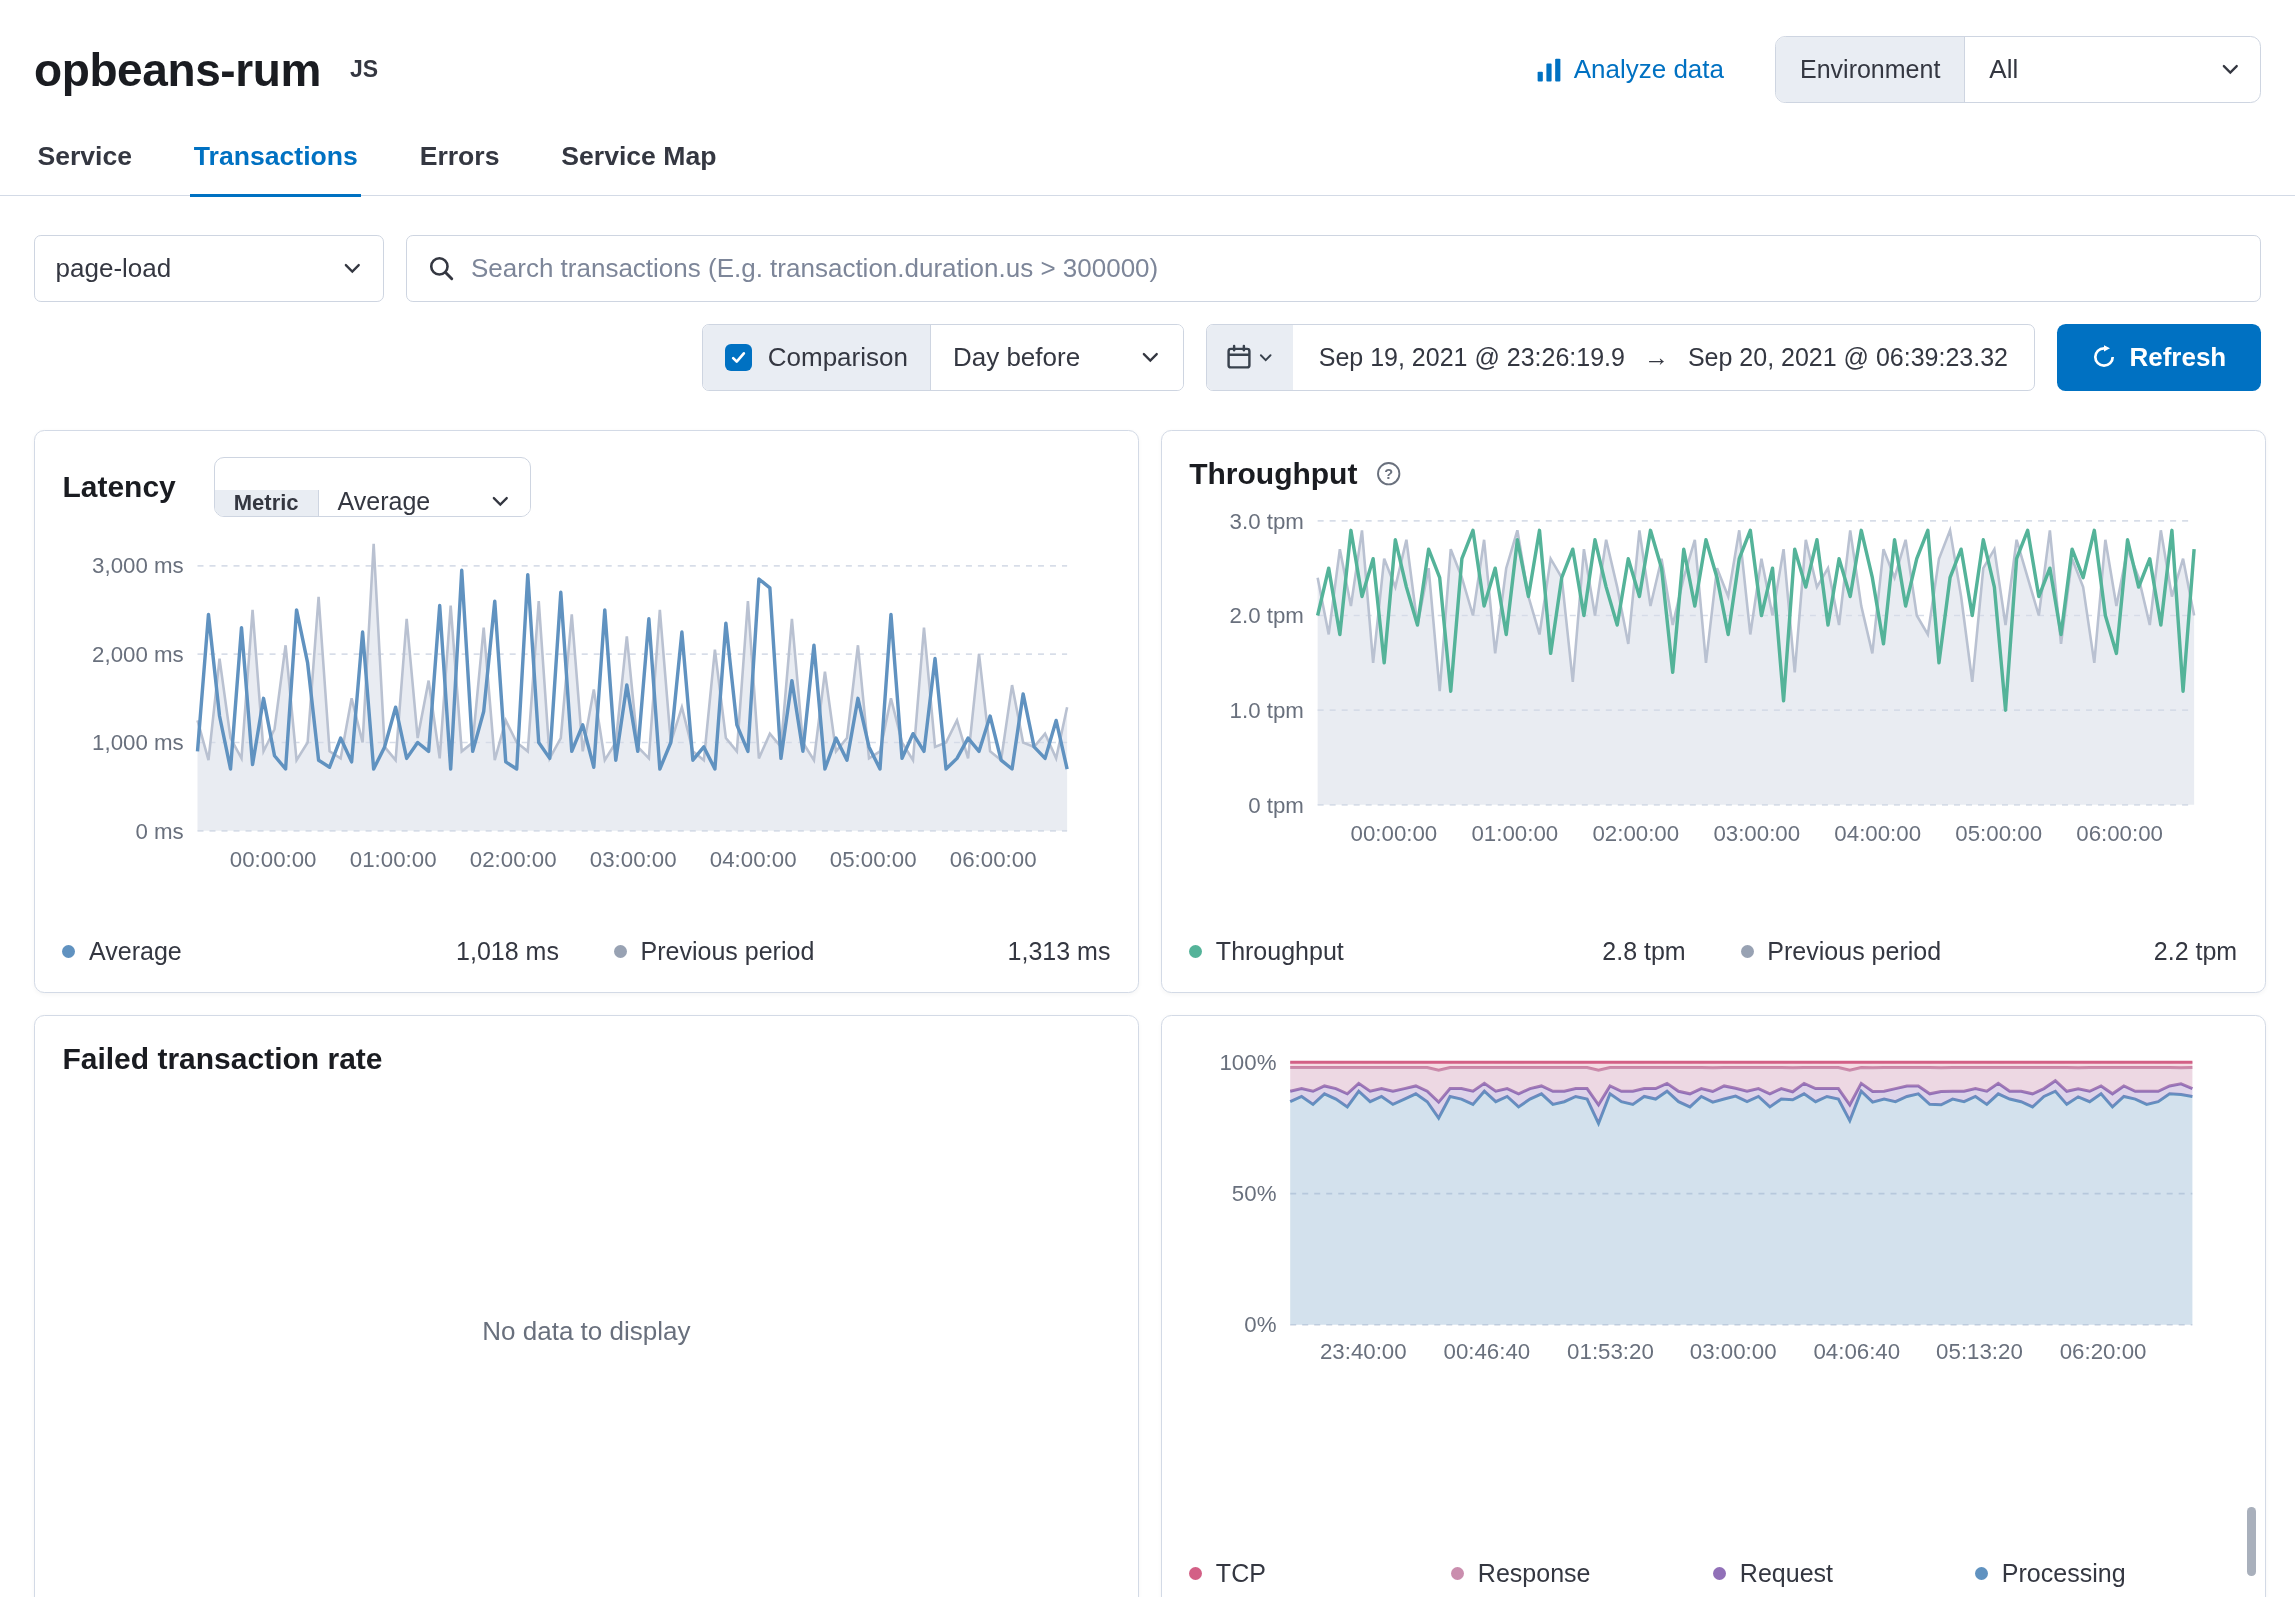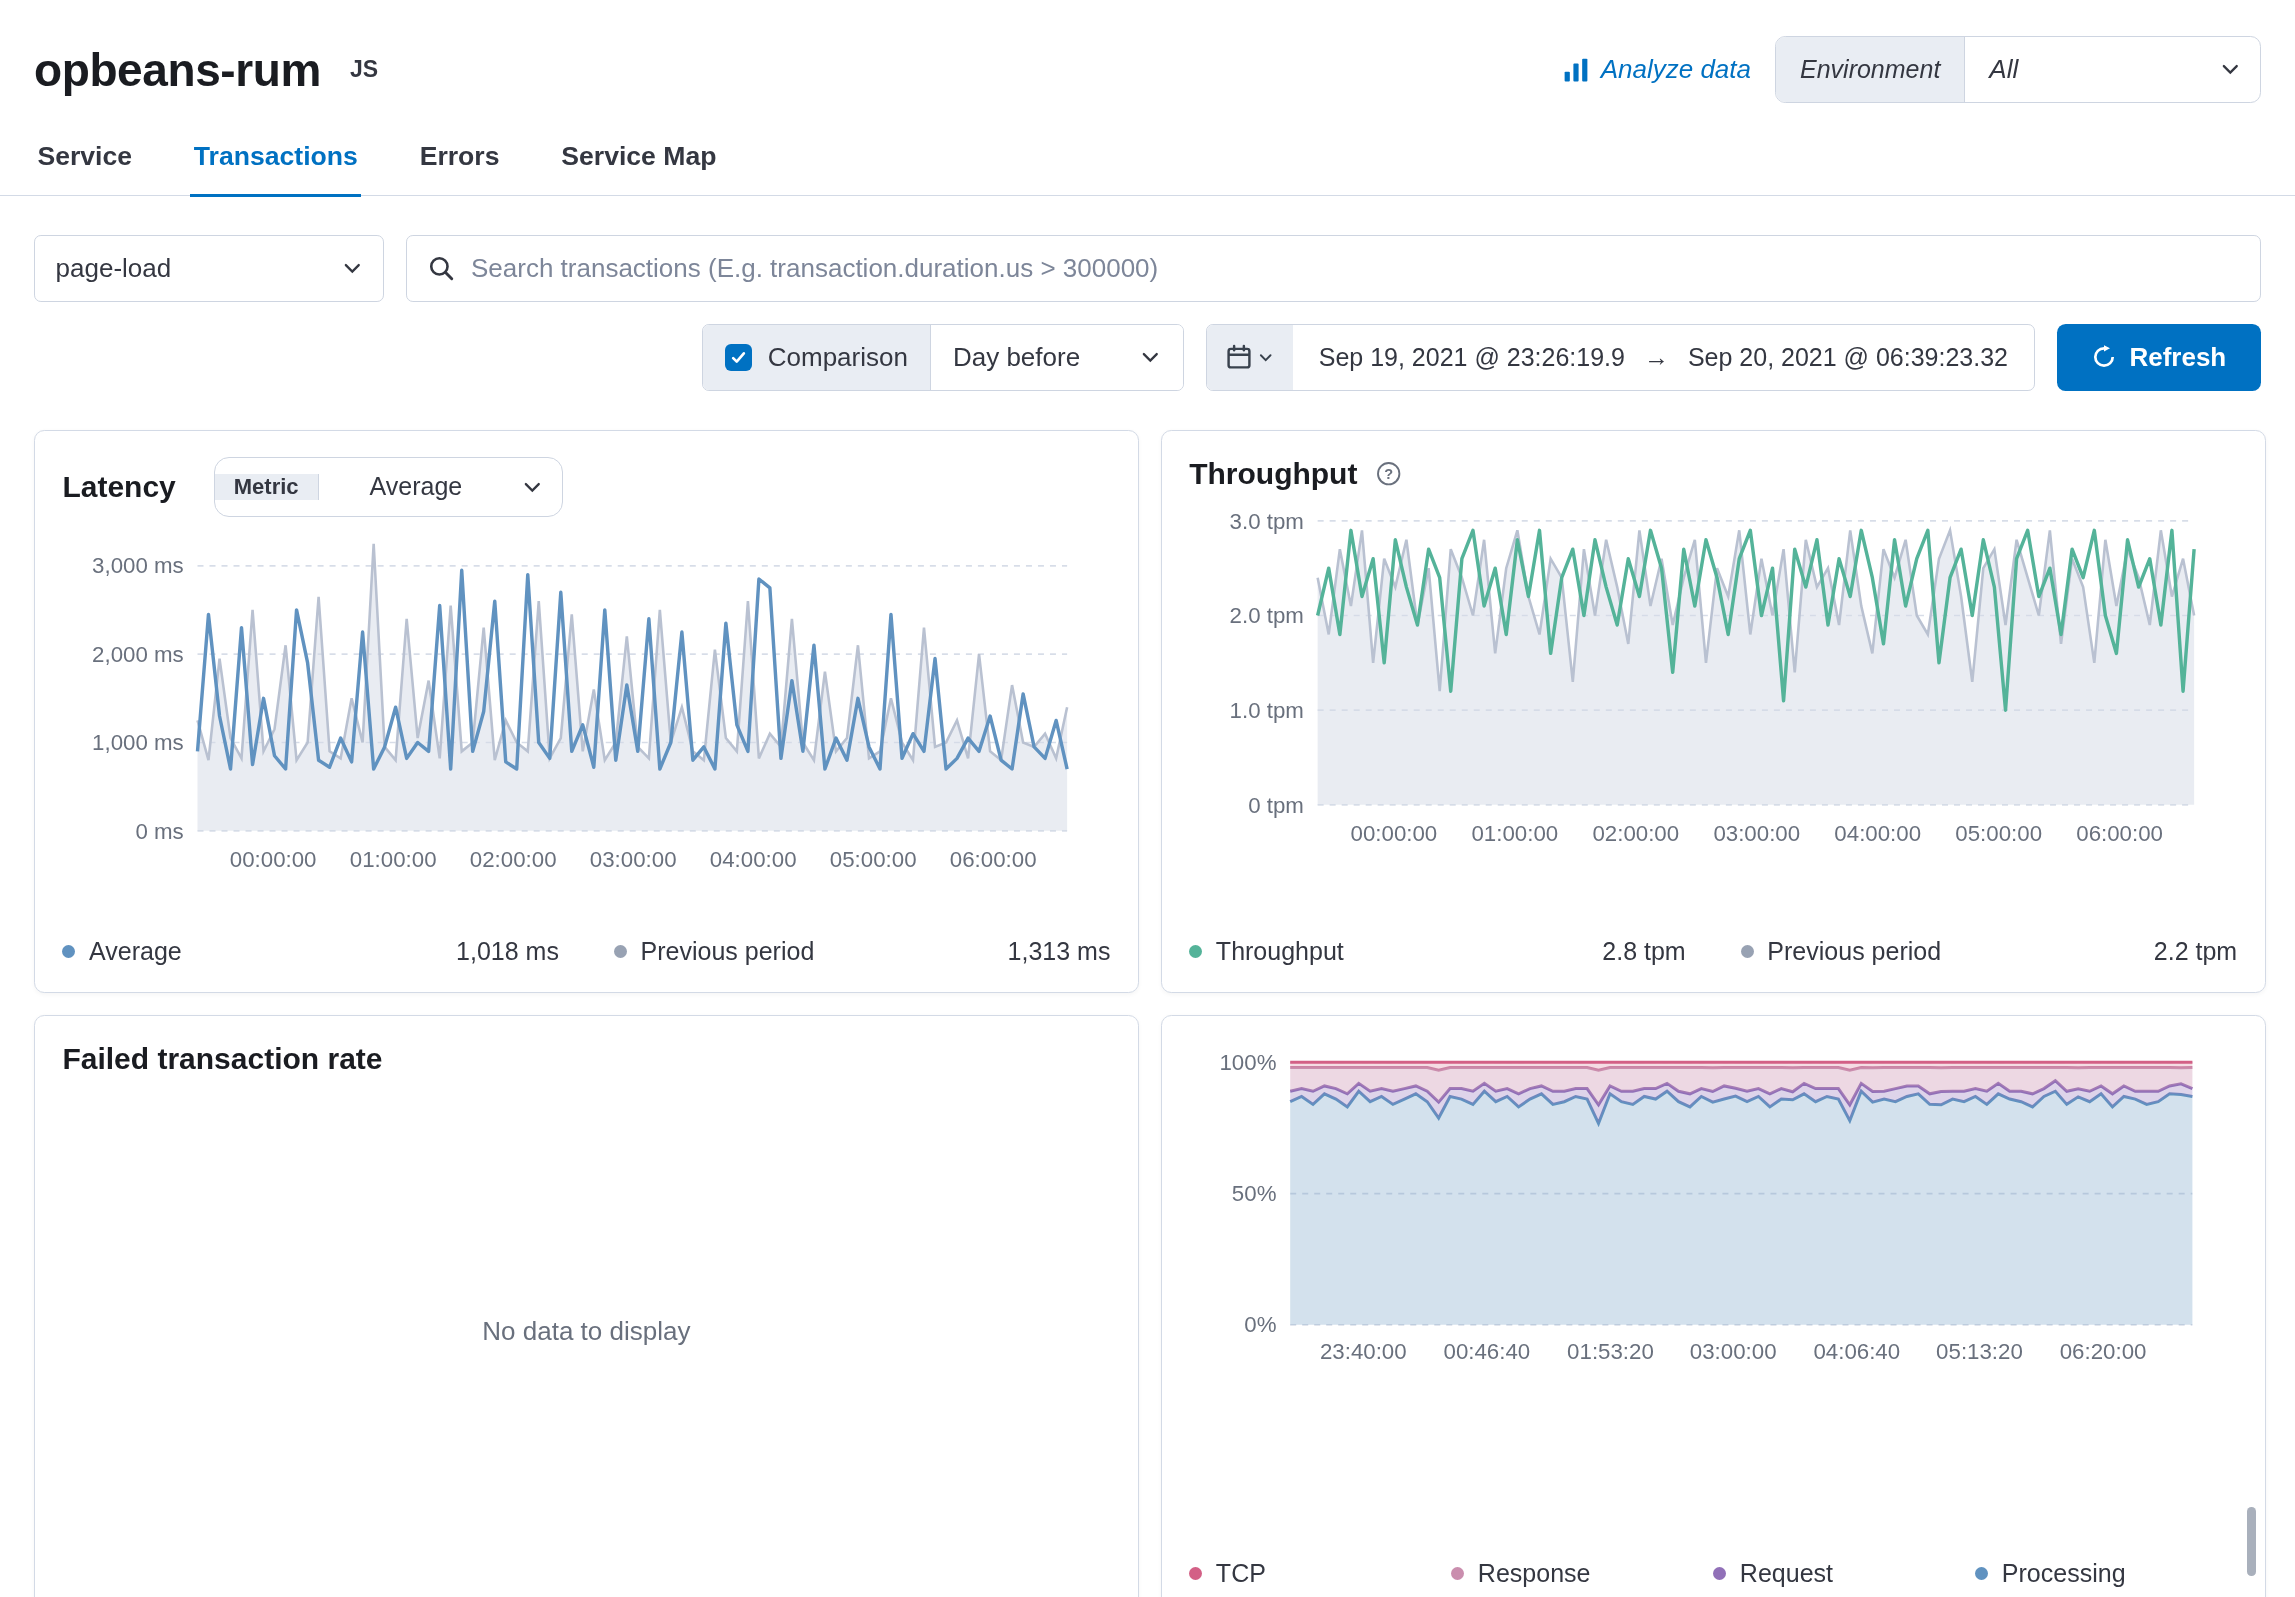--- a/index.html
+++ b/index.html
@@ -9,21 +9,21 @@
     background: #fff; color: var(--text, #343741);
     font-family: "Liberation Sans", sans-serif;
   }
   .page { padding: 0 34px; }
 
   
   .topbar { padding-top: 36px; display: flex; justify-content: space-between; align-items: center; }
   .title-wrap { display: flex; align-items: center; gap: 29px; }
   h1.service-title { margin: 0; font-size: 46px; font-weight: 700; color: var(--title-text,#1a1c21); letter-spacing: -0.4px; }
   .agent-badge { font-size: 23px; font-weight: 700; color: var(--text,#343741); }
-  .top-actions { display: flex; align-items: center; gap: 24px; font-style: italic; }
+  .top-actions { display: flex; align-items: center; gap: 51px; }
   .analyze-link { display:flex; align-items:center; gap:12px; color: var(--accent,#0071c2); font-size: 26px; font-weight: 500; cursor: pointer; text-decoration: none; }
   .env-group { width: 486px; height: 67px; border: 1.7px solid var(--input-border,#ced5e1); border-radius: 10.3px; display:flex; align-items: stretch; overflow: hidden; background:#fff; }
   .env-label { background: var(--prepend-bg,#e9edf3); padding: 0 24px; display:flex; align-items:center; font-size: 25px; border-right: 1.7px solid var(--input-border,#ced5e1); }
   .env-value { flex:1; padding: 0 24px; display:flex; align-items:center; font-size: 26px; }
   .env-group .chev { margin-right: 19px; align-self: center; }
 
   
   .tabs { margin: 29px -34px 0; padding: 0 34px; display:flex; gap: 55px; border-bottom: 1.7px solid var(--border,#d3dae6); }
   .tab { font-size: 26.6px; font-weight: 600; color: var(--text,#343741); padding: 8.6px 3.4px 22px; border-bottom: 3.4px solid transparent; margin-bottom: -1.7px; cursor: pointer; }
   .tab.active { color: var(--accent,#0071c2); border-bottom-color: var(--accent,#0071c2); }
@@ -50,21 +50,21 @@
 
   .refresh-btn { width: 204px; height: 67px; background: var(--accent,#0071c2); border:none; border-radius: 8.6px; color:#fff; font-size: 26px; font-weight: 600; font-family: inherit; display:flex; align-items:center; justify-content:center; gap: 13.7px; cursor:pointer; }
 
   
   .grid { margin-top: 39px; display: grid; grid-template-columns: 1fr 1fr; gap: 22px; }
   .panel { border: 1.7px solid var(--border,#d3dae6); border-radius: 10.3px; background:#fff; padding: 26px 27.4px; display:flex; flex-direction: column; position: relative; box-shadow: 0 1.7px 4.3px rgba(0,0,0,0.04); }
   .panel.r1 { height: 563px; }
   .panel.r2 { height: 600px; }
   .panel-title { font-size: 30px; font-weight: 700; color: var(--title-text,#1a1c21); }
   .panel-head { display:flex; align-items:center; gap: 38px; }
-  .metric-group { height: 60px; border: 1.7px solid var(--input-border,#ced5e1); border-radius: 15px; display:flex; align-items: center; overflow:hidden;gap:32px; }
+  .metric-group { height: 60px; border: 1.7px solid var(--input-border,#ced5e1); border-radius: 10px; display:flex; align-items: flex-end; overflow:hidden; }
   .metric-label { background: var(--prepend-bg,#e9edf3); padding: 0 19px; display:flex; align-items:center; font-size: 22px; font-weight: 600; border-right: 1.7px solid var(--input-border,#ced5e1); }
   .metric-value { display:flex; align-items:center; gap: 60px; padding: 0 19px; font-size: 25px; background:#fff; cursor:pointer; }
   .help-icon { margin-left: 1.7px; cursor: pointer; display:inline-flex; }
 
   svg.chart { display:block; margin-top: 10.3px; }
   .ytick, .xtick { font-size: 26px; fill: var(--subdued,#69707d); }
   .grid-line { stroke: var(--border,#d3dae6); stroke-width: 2; stroke-dasharray: 7 7; opacity: .9; }
 
   .chart-legend { margin-top: auto; padding-top: 15.4px; display:flex; gap: 55px; font-size: 25px; color: var(--text,#343741); }
   .leg-col { flex: 1; display:flex; justify-content: space-between; align-items: center; }

